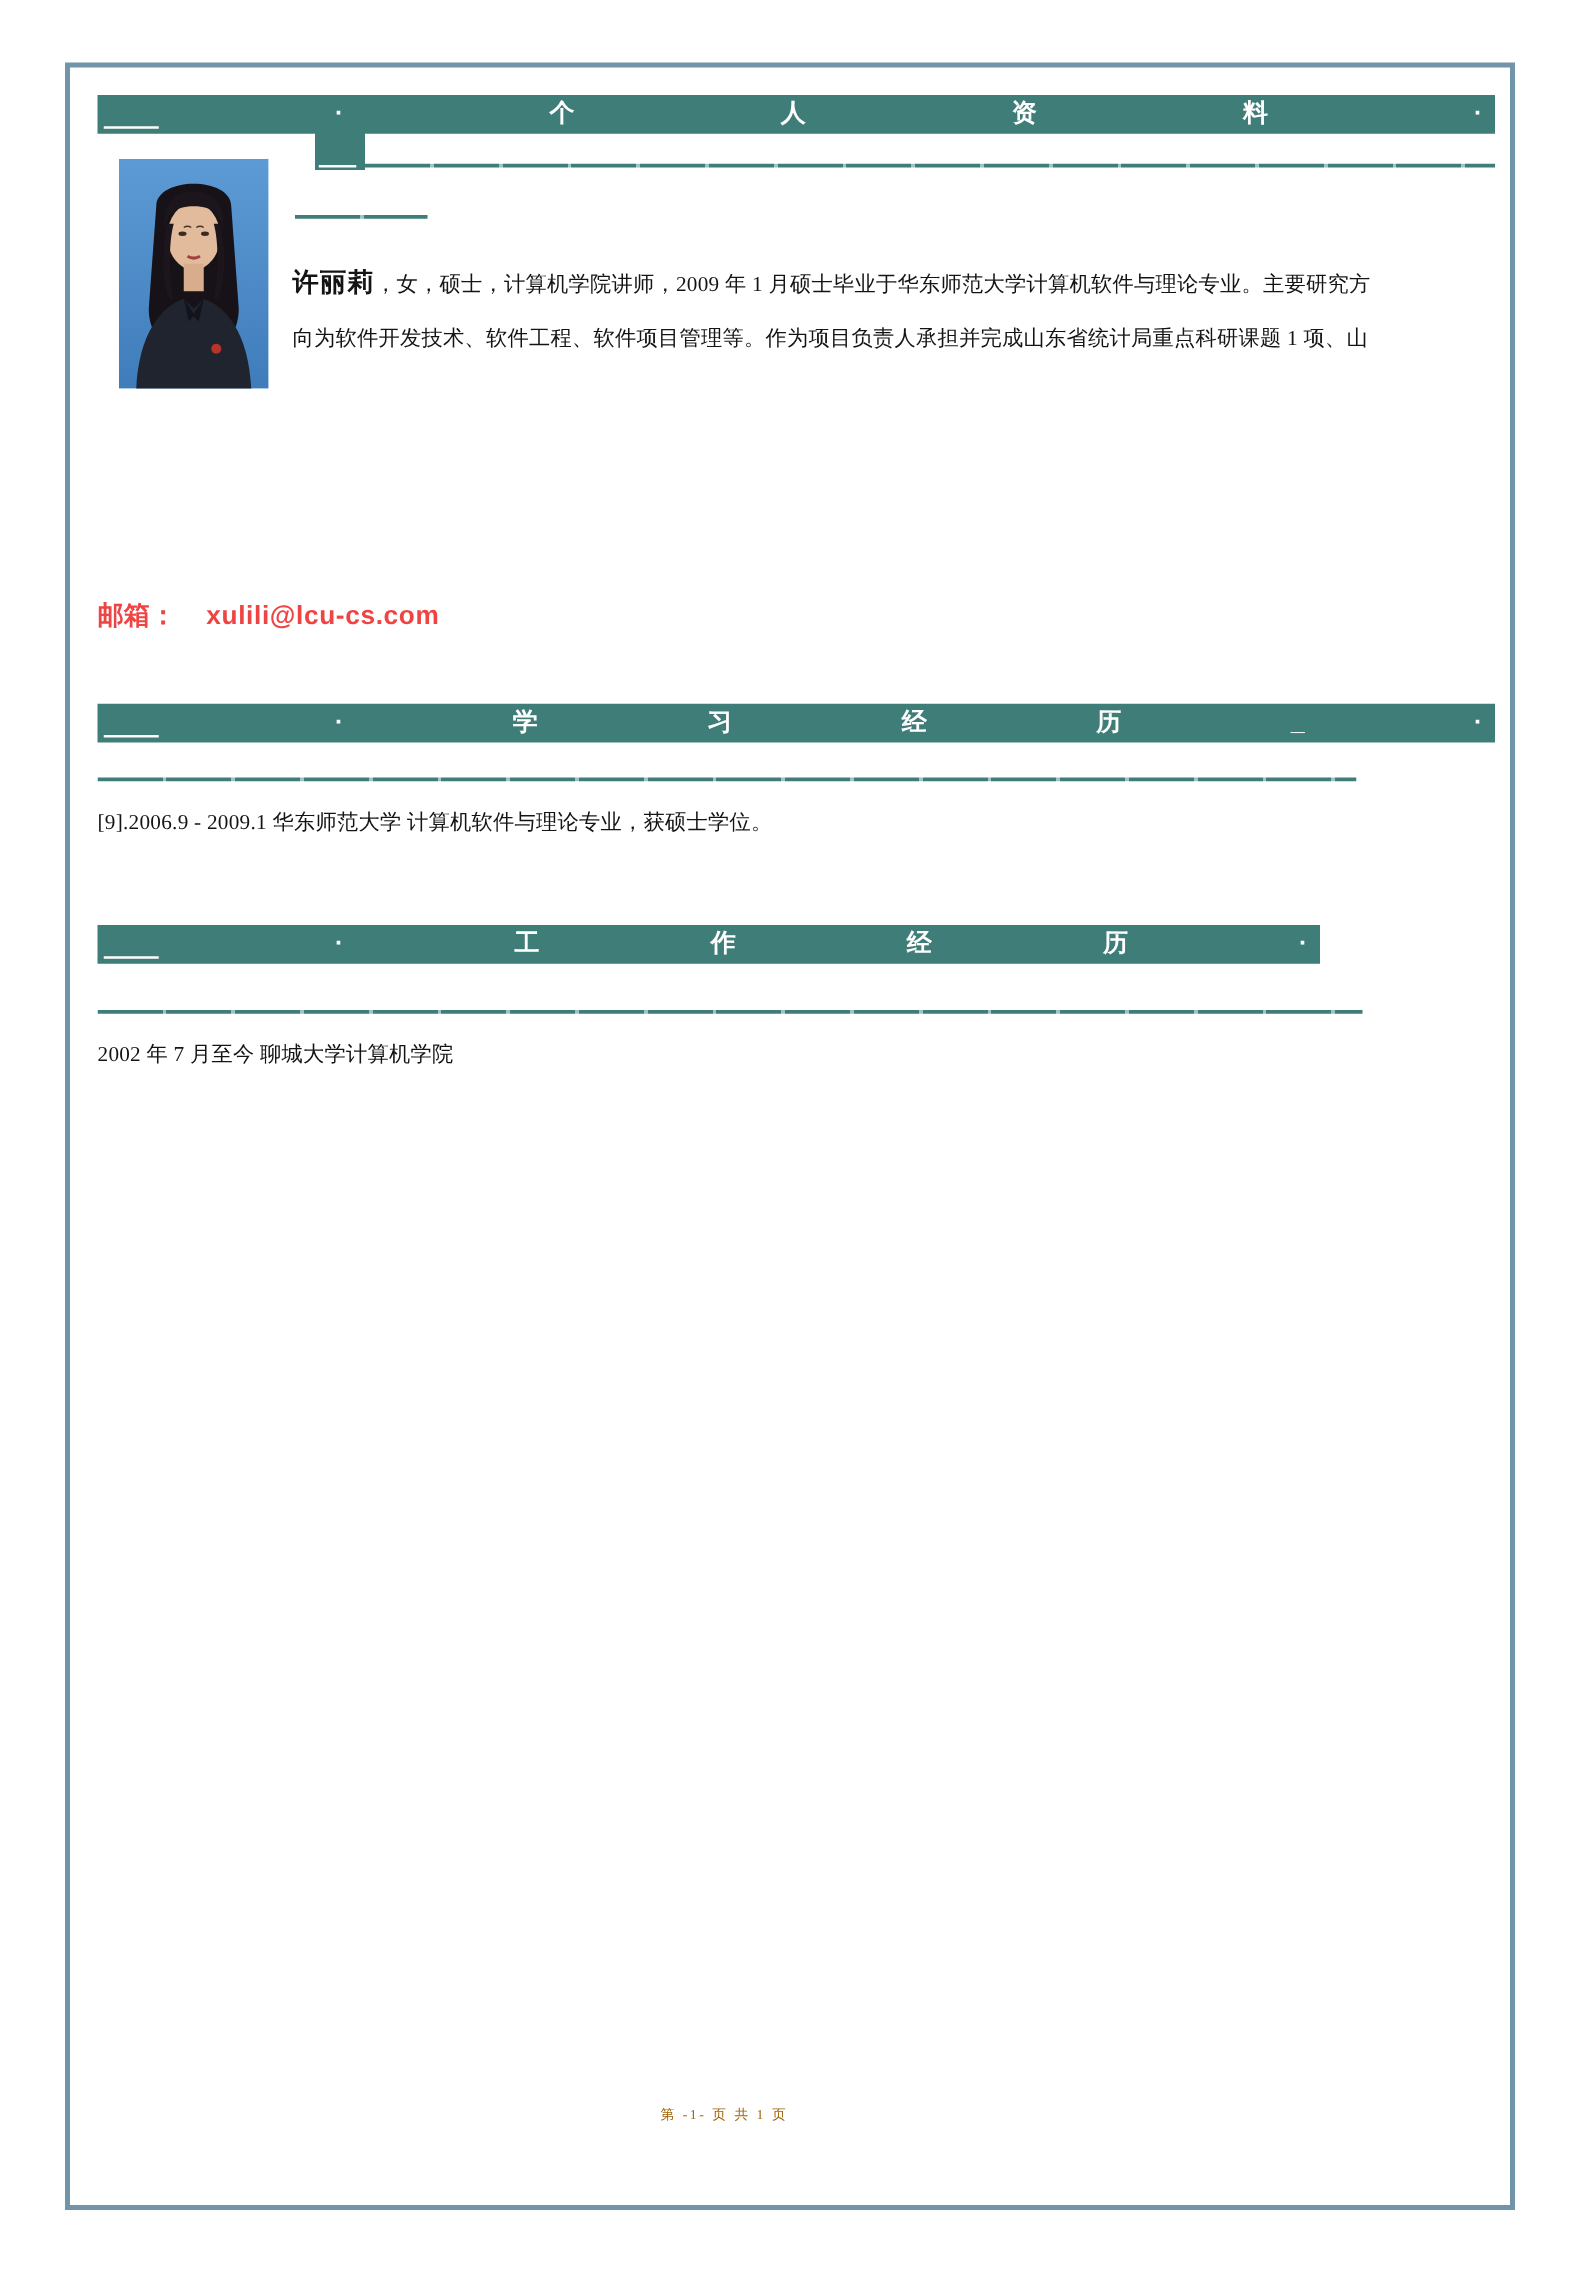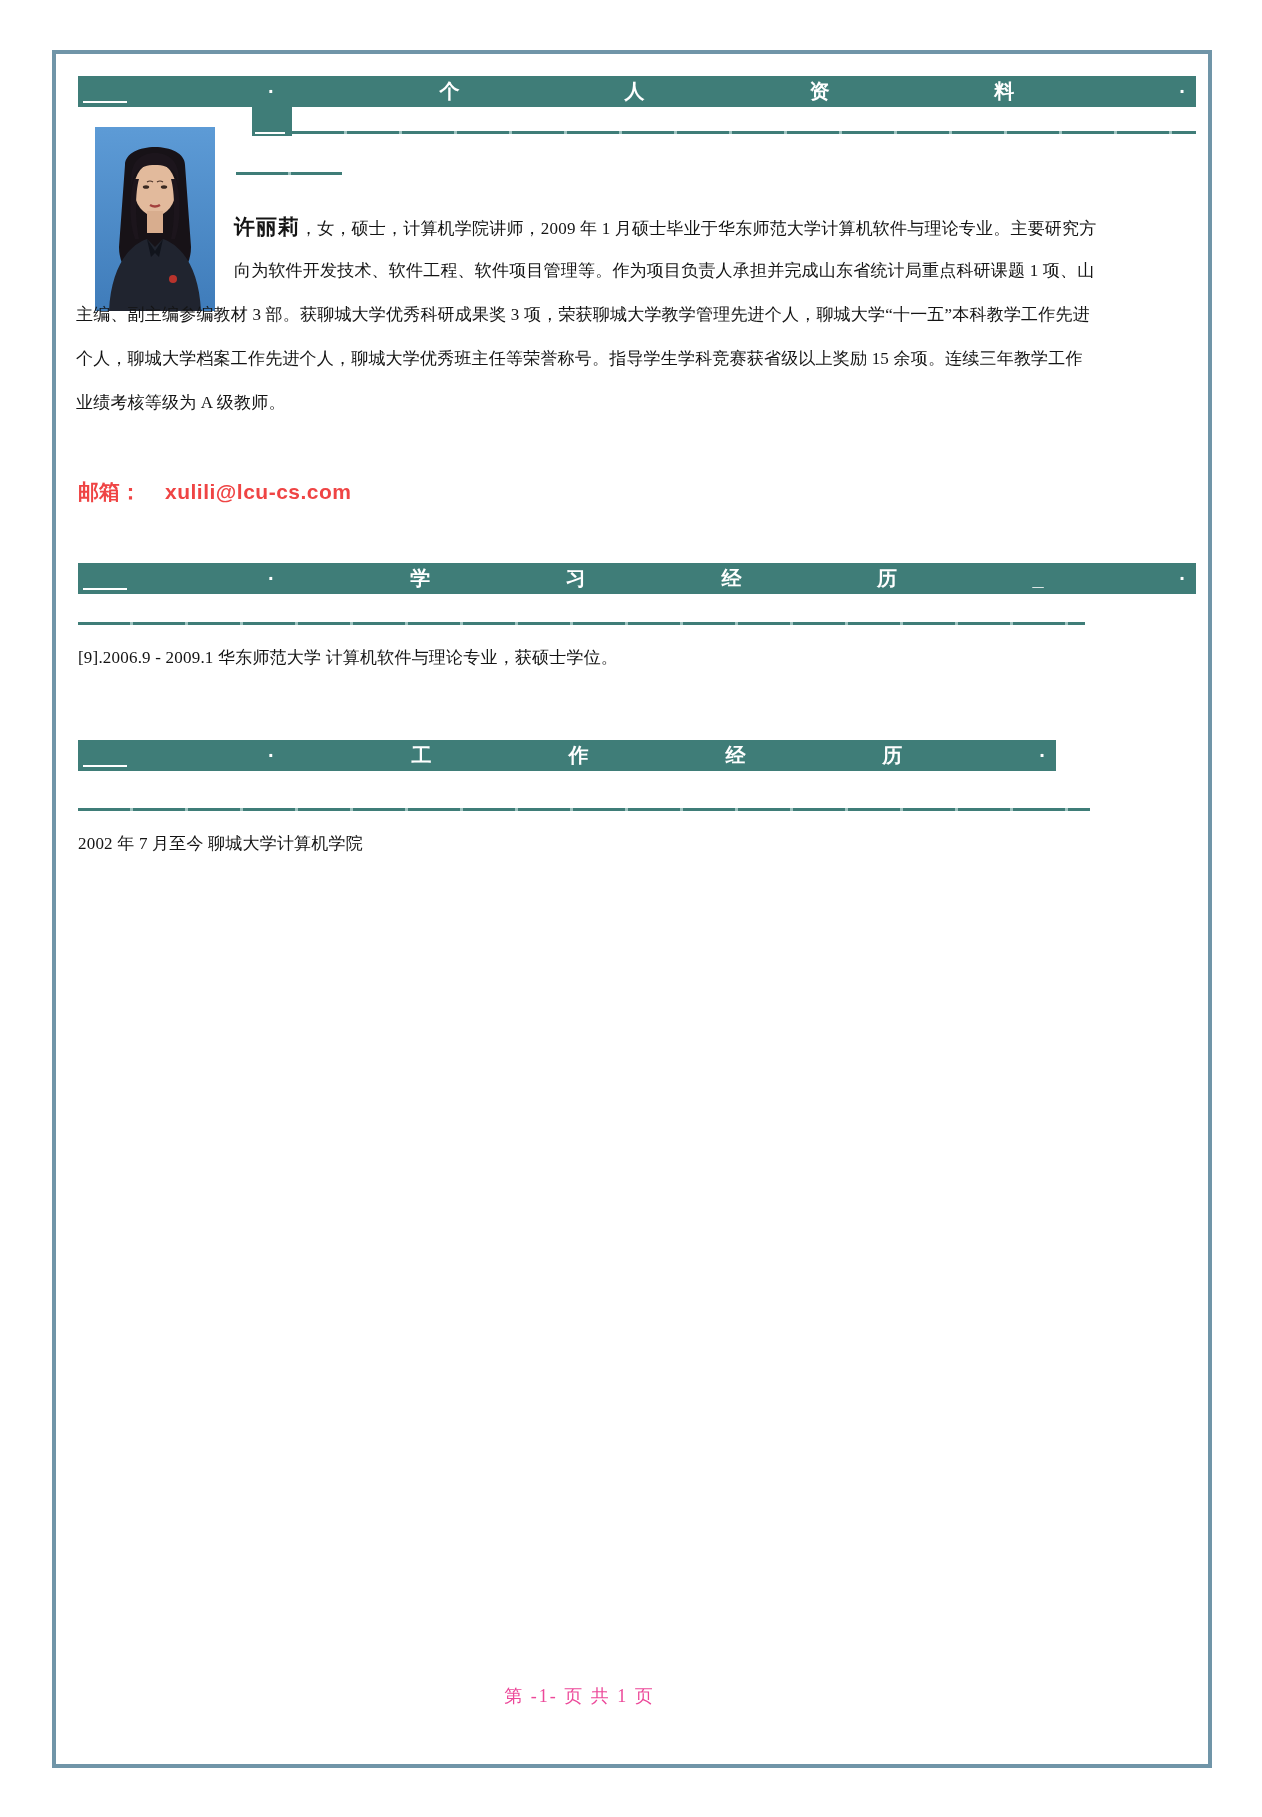--- a/index.html
+++ b/index.html
@@ -67,21 +67,21 @@
     font-family:"Liberation Sans","DejaVu Sans",sans-serif;
     font-weight:bold;font-size:21px;color:#ef4444;
   }
   .email-row .email-value{margin-left:24px;letter-spacing:0.5px;}
   
   .entry-list{position:absolute;left:78px;font-size:17px;color:var(--ink);}
   .entry-line{height:40px;line-height:40px;white-space:nowrap;letter-spacing:0.2px;}
   
   .footer{
     position:absolute;left:0;top:1684px;width:1159px;text-align:center;
-    font-size:18px;color:#ec4899;letter-spacing:2px;
+    font-size:11px;color:#a16207;letter-spacing:2px;
   }
 </style>
 </head>
 <body>
 
 <div class="page">
 
   <div class="page-border"></div>
 
   <div class="section-bar" style="top:76px;width:1118px;">
@@ -130,26 +130,20 @@
   <div class="rule" style="left:236px;top:172px;width:106px;"></div>
 
   <div class="intro">
     <div class="intro-line indent">
       <span class="person-name">许丽莉</span><span>，女，硕士，计算机学院讲师，2009 年 1 月硕士毕业于华东师范大学计算机软件与理论专业。主要研究方</span>
     </div>
     <div>
 
     <div class="intro-line indent">向为软件开发技术、软件工程、软件项目管理等。作为项目负责人承担并完成山东省统计局重点科研课题 1 项、山</div>
       </div>
-    <div>
-
-    <div class="intro-line">主编、副主编参编教材 3 部。获聊城大学优秀科研成果奖 3 项，荣获聊城大学教学管理先进个人，聊城大学“十一五”本科教学工作先进</div>
-        <div class="intro-line">个人，聊城大学档案工作先进个人，聊城大学优秀班主任等荣誉称号。指导学生学科竞赛获省级以上奖励 15 余项。连续三年教学工作</div>
-        <div class="intro-line">业绩考核等级为 A 级教师。</div>
-      </div>
   </div>
 
   <div class="email-row">
     <span>邮箱：</span><span class="email-value">xulili@lcu-cs.com</span>
   </div>
 
   <div class="section-bar" style="top:563px;width:1118px;">
 
   <span class="bar-item">·</span>
       <span class="bar-item">学</span>

